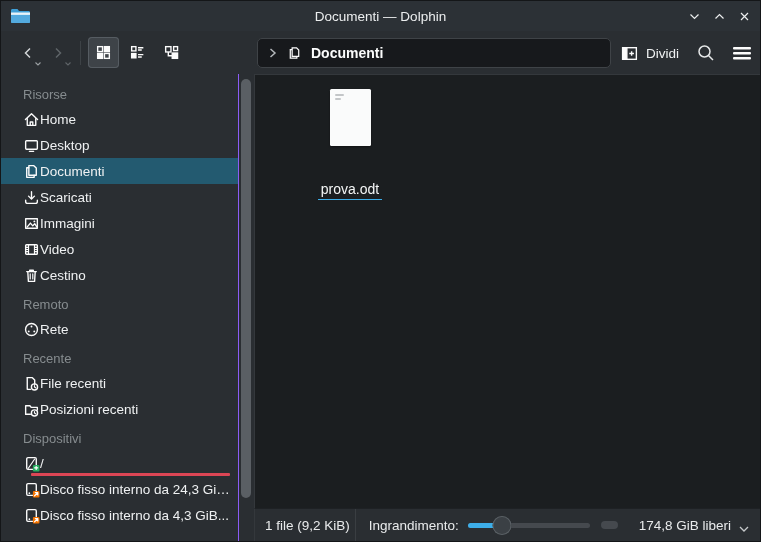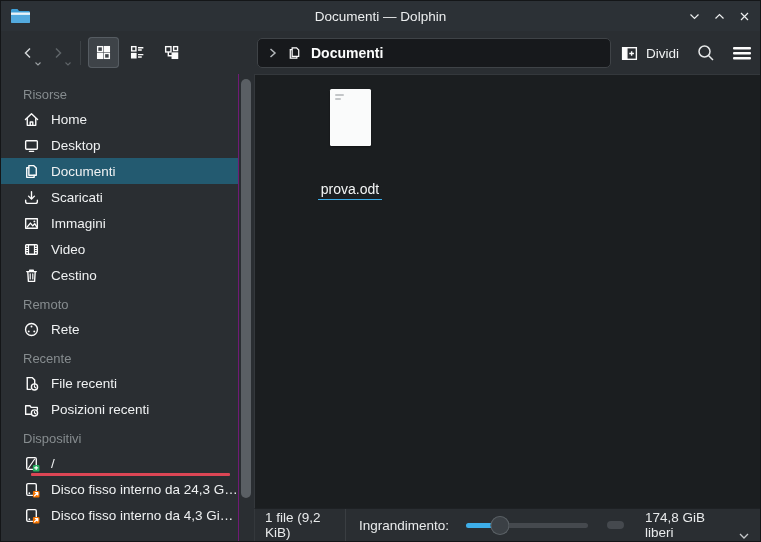--- a/index.html
+++ b/index.html
@@ -1,21 +1,21 @@
 <!DOCTYPE html>
 <html><head>
 <meta charset="utf-8">
 <style>
   * { margin:0; padding:0; box-sizing:border-box; }
   html,body { background:#17191b; }
   body { font-family:"Liberation Sans","DejaVu Sans",sans-serif; }
 
   .window{
     position:relative; width:761px; height:542px; overflow:hidden;
-    background:#701a75; color:#eff1f2; border:1px solid #141618;
+    background:#8b5cf6; color:#eff1f2; border:1px solid #141618;
     font-size:13.5px;
   }
 
   
   .titlebar{ position:absolute; left:0; top:0; right:0; height:30px;
     background:#2c3136; display:flex; align-items:center; padding:0 9px; }
   .titlebar .app-icon{ width:22px; height:18px; display:inline-flex; }
   .titlebar .title{ position:absolute; left:0; right:0; text-align:center;
     font-size:13.5px; color:#eceeef; pointer-events:none; }
   .winctl{ position:absolute; right:8px; top:0; height:30px; display:flex; align-items:center; gap:9px; }
@@ -42,21 +42,21 @@
 
   
   .content{ position:absolute; left:0; top:73px; right:0; bottom:0; }
 
   .sidebar{ position:absolute; left:0; top:0; width:237px; bottom:0;
     padding-top:8px; overflow:hidden; background:#2a2e32; }
   .sb-header{ height:24px; display:flex; align-items:center; padding-left:22px;
     color:#868c8f; font-size:13px; margin-top:4px; }
   .sb-header:first-child{ margin-top:0; }
   .sb-item{ position:relative; height:26px; display:flex; align-items:center;
-    gap:11px; padding-left:22px; cursor:default; white-space:nowrap; }
+    padding-left:22px; cursor:default; white-space:nowrap; }
   .sb-item.selected{ background:var(--selection); }
   .sb-icon{ width:17px; height:17px; flex:0 0 17px; display:inline-flex; }
   .sb-label{ font-size:13.5px; color:#eff1f2; overflow:hidden; text-overflow:ellipsis; max-width:190px; }
   .capbar{ position:absolute; left:30px; right:8px; bottom:0; height:3px;
     background:var(--capacity); border-radius:1px; }
 
   .v-scrollbar{ position:absolute; left:238px; top:0; width:15px; bottom:0; background:#2a2e32; }
   .v-scrollbar .thumb{ position:absolute; left:2px; width:10px; top:5px; height:419px;
     background:#5a5f64; border-radius:5px; }
 
@@ -69,21 +69,21 @@
   .file-icon .ln{ position:absolute; left:5px; height:2px; background:#c3c6c8; border-radius:1px; }
   .file-icon .ln1{ top:5px; width:9px; }
   .file-icon .ln2{ top:9px; width:6px; }
   .file-label{ margin-top:7px; font-size:14px; color:#f4f6f6;
     border-bottom:1.5px solid var(--accent); padding:0 3px 2px 3px; }
 
   
   .statusbar{ position:absolute; left:253px; right:0; bottom:0; height:33px;
     background:#2a2e32; border-left:1px solid #34383c; border-top:1px solid #1e2124;
     display:flex; align-items:center; padding:0 10px; font-size:13.5px; color:#e9ebec; }
-  .zoom-group{ margin-left:auto; display:flex; align-items:center; gap:17px;
+  .zoom-group{ margin-left:auto; display:flex; align-items:center; gap:9px;
     border-left:1px solid #3a3e42; padding-left:13px; height:100%; }
   .slider{ position:relative; width:122px; height:20px; }
   .slider .track{ position:absolute; left:0; right:0; top:8px; height:5px; background:#45494e; border-radius:2.5px; }
   .slider .fill{ position:absolute; left:0; top:8px; height:5px; background:var(--accent); border-radius:2.5px; }
   .slider .handle{ position:absolute; top:1px; width:19px; height:19px; border-radius:50%;
     background:#3b4045; box-shadow:inset 0 0 0 1px #5a6065; transform:translateX(-50%); }
   .zoom-pill{ width:17px; height:8px; border-radius:4px; background:#45494e; margin-left:2px; }
   .free-group{ display:flex; align-items:flex-end; gap:7px; margin-left:21px; }
 
   svg{ display:block; }

